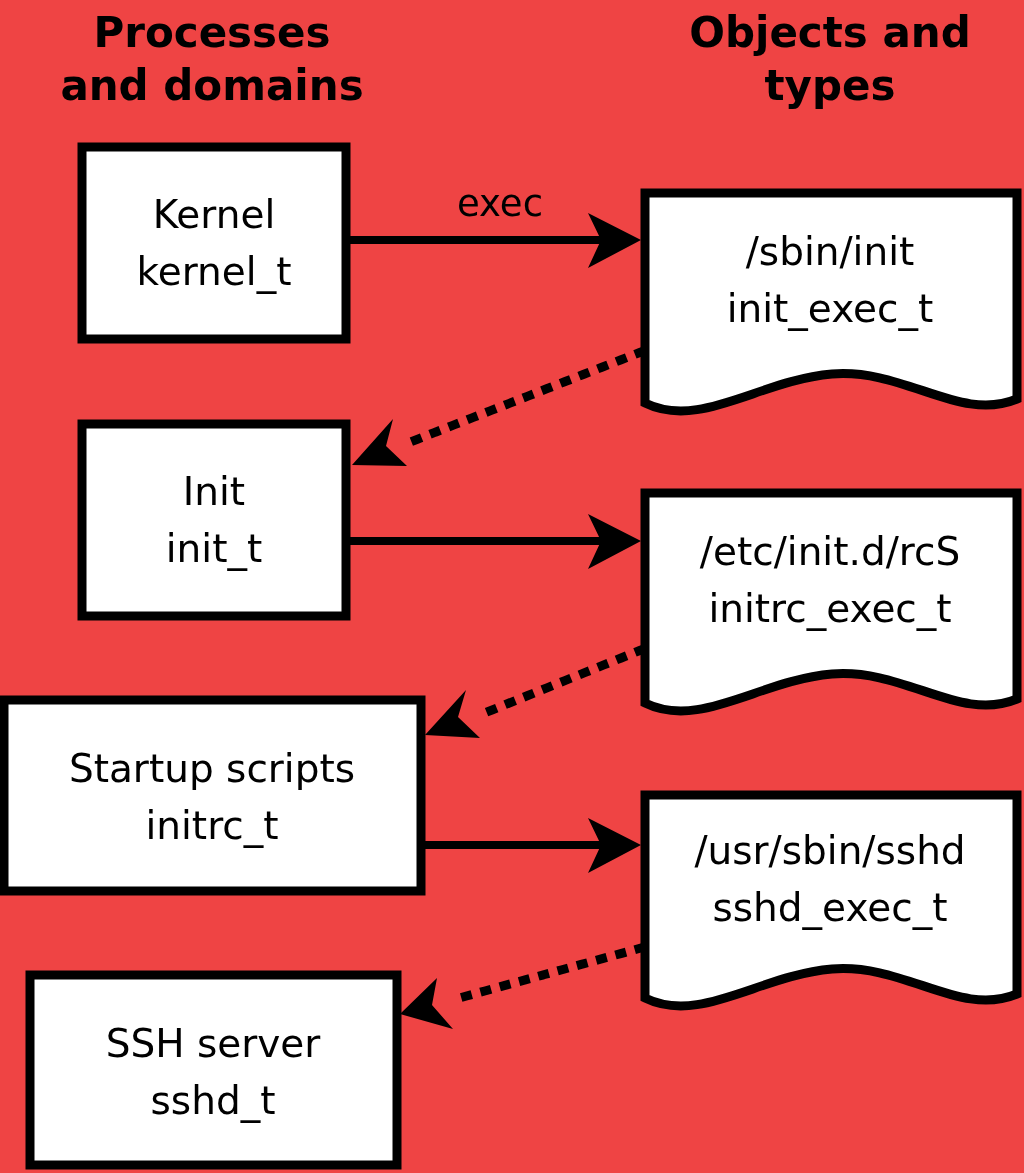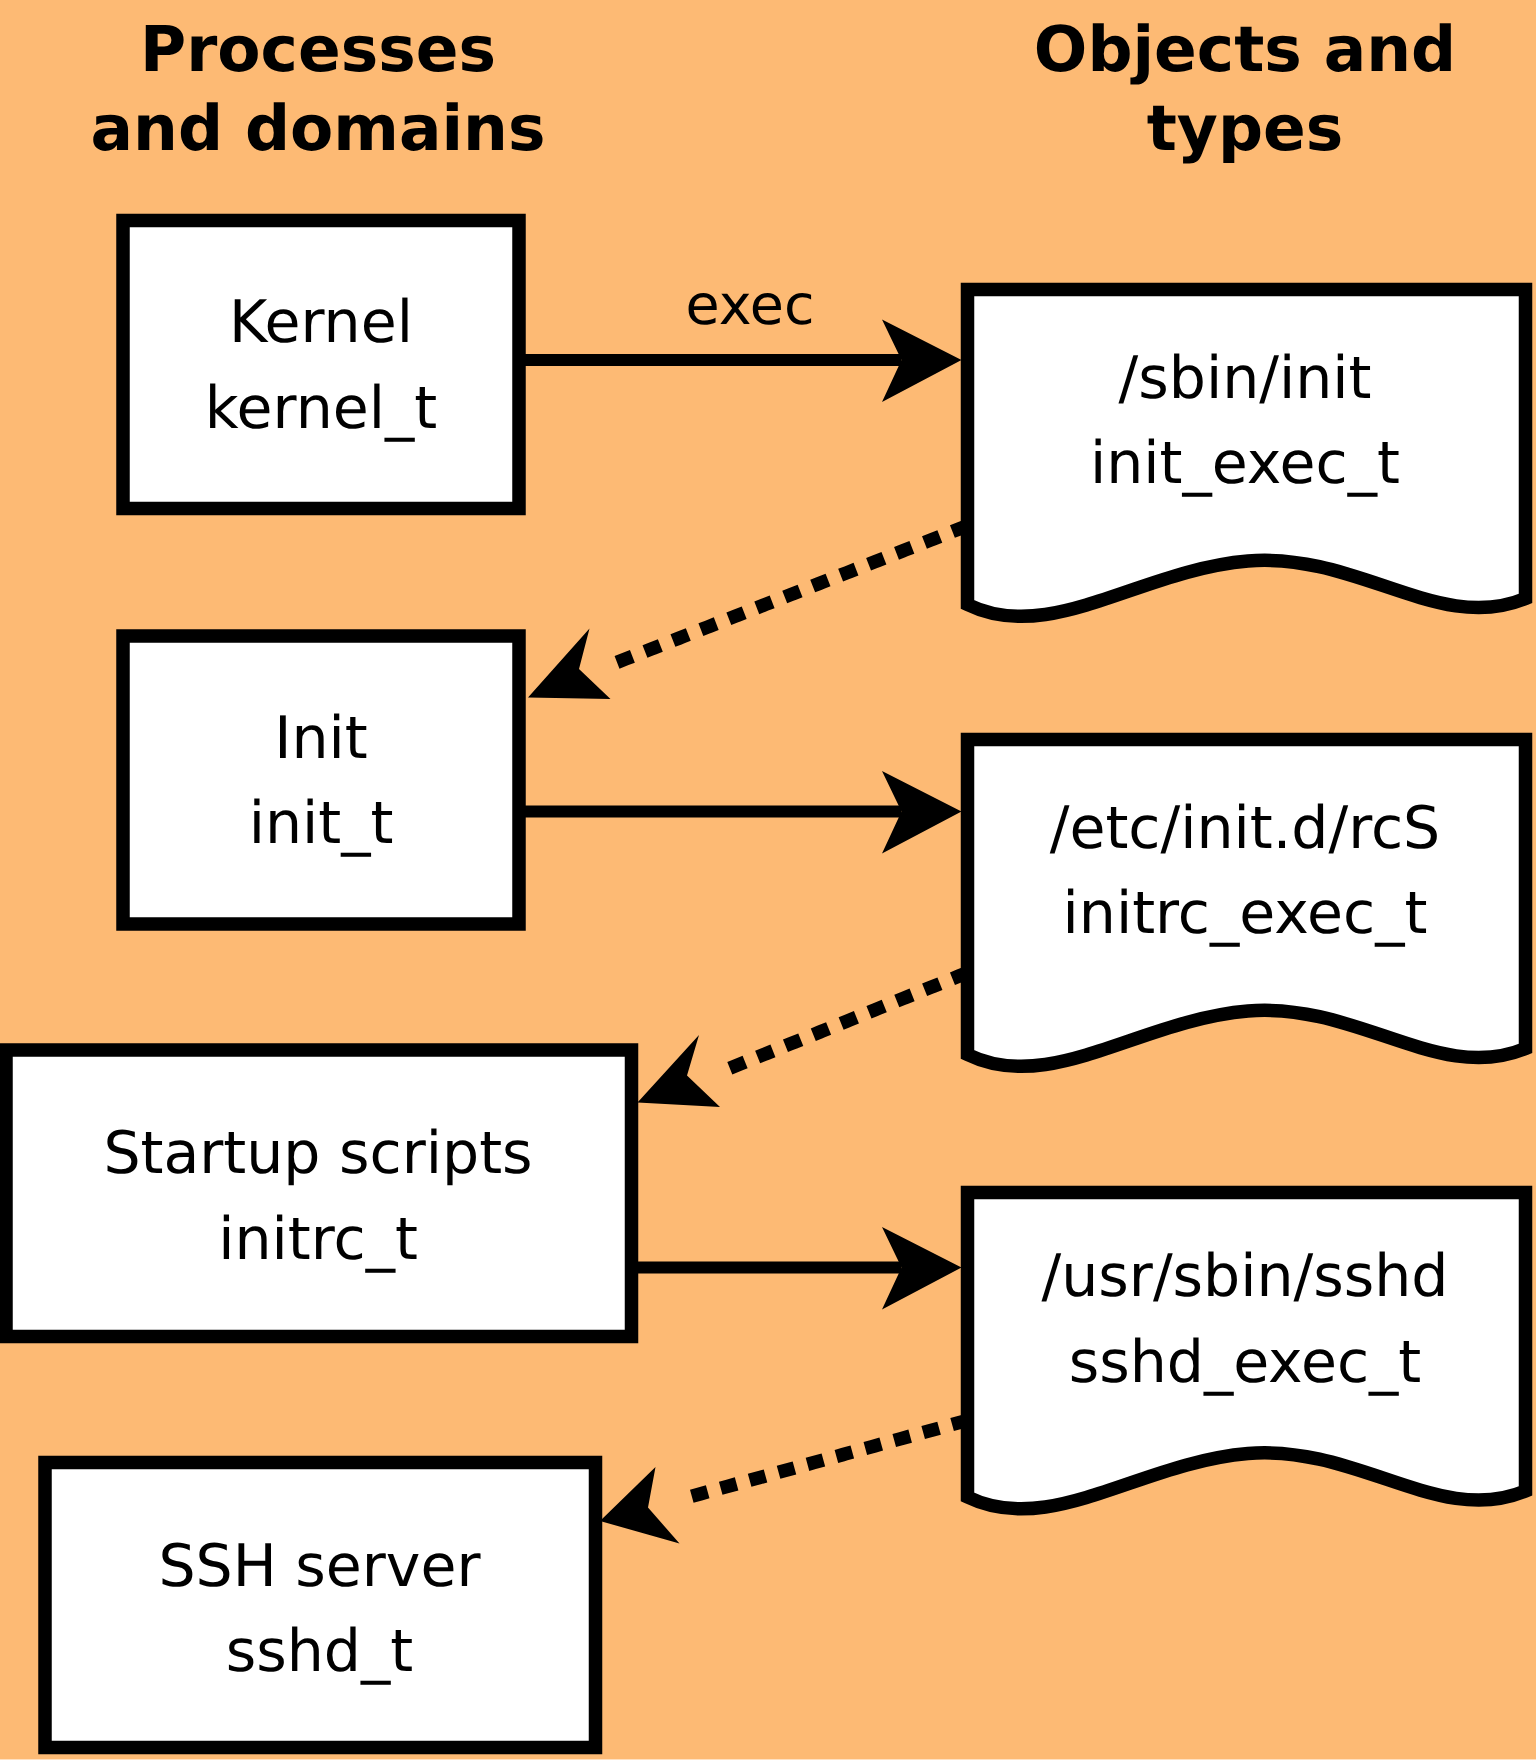--- a/index.html
+++ b/index.html
@@ -4,21 +4,21 @@
 <style>
   html, body {
     margin: 0;
     padding: 0;
     background: #ffffff;
   }
   #diagram-root {
     position: relative;
     width: 1024px;
     height: 1173px;
-    background: #fdba74;
+    background: #ef4444;
     font-family: "DejaVu Sans", sans-serif;
     overflow: hidden;
   }
   svg#diagram-svg {
     display: block;
     width: 1024px;
     height: 1173px;
   }
   .col-heading {
     font-family: "DejaVu Sans", sans-serif;

